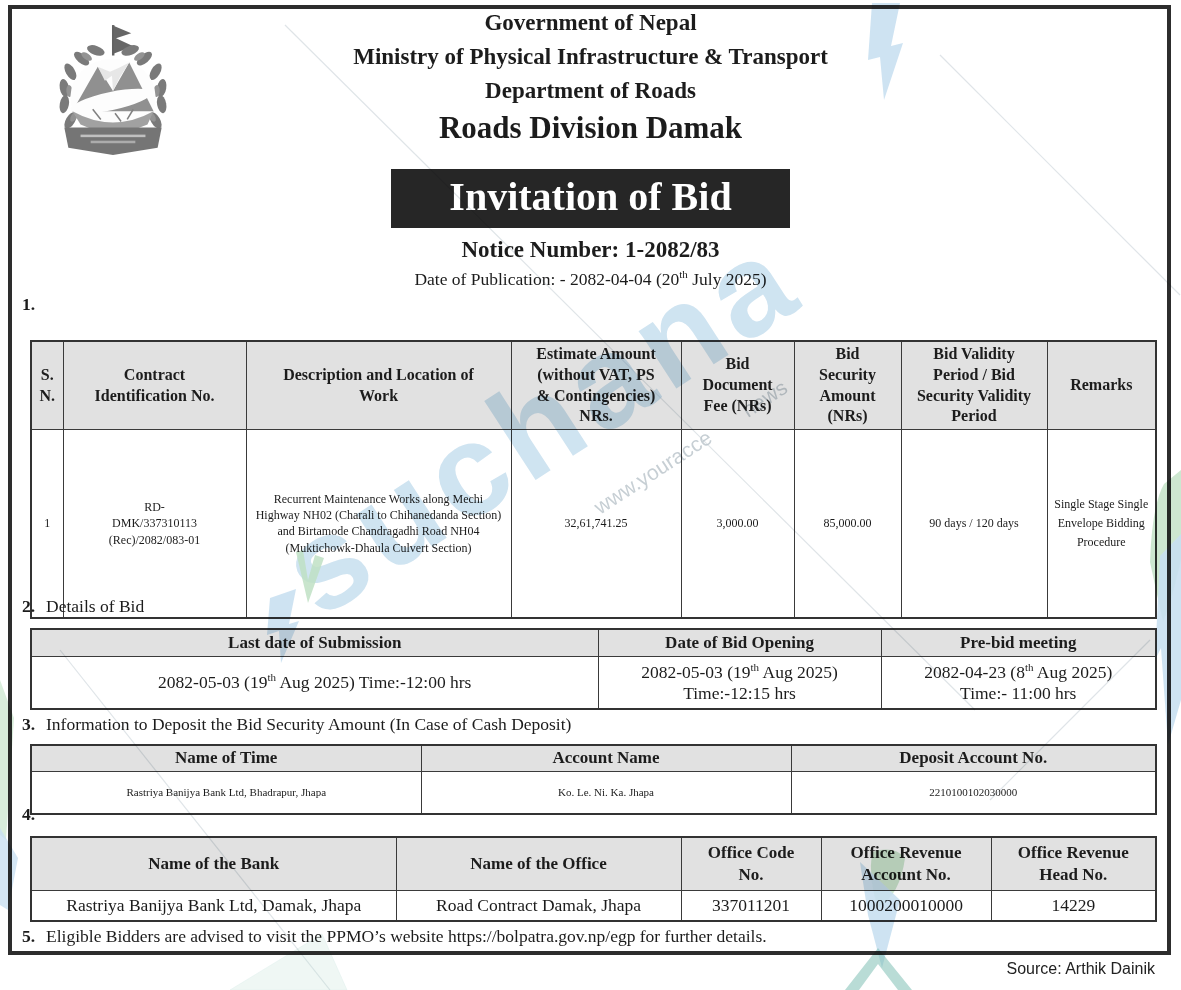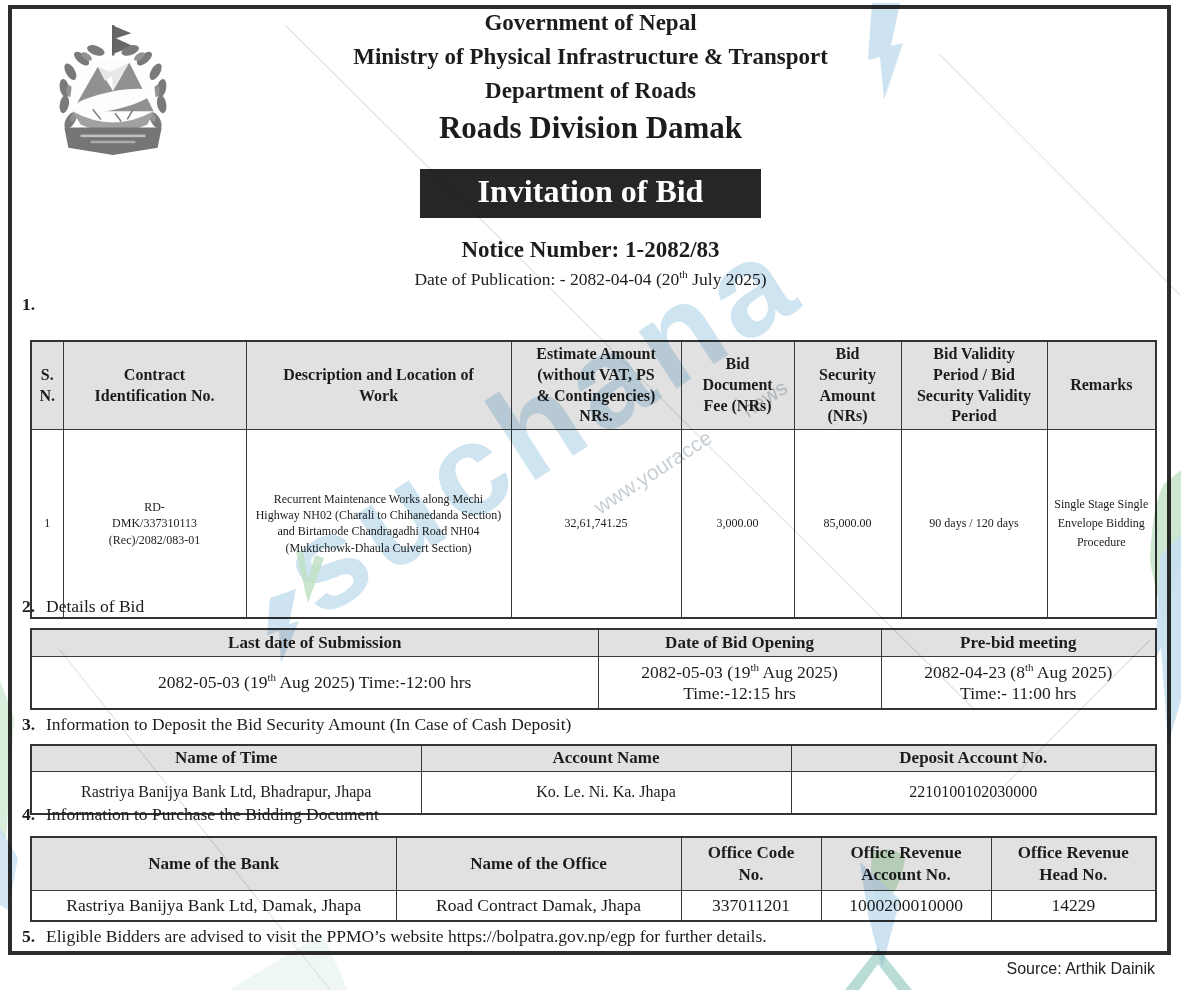--- a/index.html
+++ b/index.html
@@ -20,21 +20,21 @@
   }
   .content { position:absolute; inset:0; z-index:3;padding-left:18px; }
 
   
   .hdr { position:absolute; left:0; width:1181px; text-align:center; }
   .h-line { font-weight:bold; font-size:23px; }
   .h-division { font-weight:bold; font-size:31px; }
   .banner-wrap { position:absolute; left:0; width:1181px; text-align:center; }
   .banner {
     display:inline-block; background:#262626; color:#ffffff;
-    font-weight:bold; font-size:32px; padding:4px 58px 8px 58px;
+    font-weight:bold; font-size:40px; padding:4px 58px 8px 58px;
   }
   .notice { font-weight:bold; font-size:23px; }
   .pubdate { font-size:17.5px; }
   sup { font-size:11px; }
 
   .logo { position:absolute; left:52px; top:20px; z-index:3; }
 
   
   .clause { position:absolute; left:22px; width:1135px; font-size:17.5px; line-height:1.22; padding-left:24px; }
   .clause .num { position:absolute; left:0; font-weight:bold; }
@@ -45,21 +45,21 @@
   table { border:2.5px solid #333333; }
   th { background:#e1e1e1; font-weight:bold; }
   .works  { left:30px; top:340px; width:1125px; }
   .works th { font-size:16px; height:88px; line-height:1.3; }
   .works td { font-size:12px; height:188px; line-height:1.35; }
   .details { left:30px; top:628px; width:1125px; }
   .details th { font-size:17px; height:27px; }
   .details td { font-size:17.5px; height:53px; }
   .deposit { left:30px; top:744px; width:1125px; }
   .deposit th { font-size:17px; height:26px; }
-  .deposit td { font-size:16px; height:43px;margin-left:8px; }
+  .deposit td { font-size:11px; height:43px;margin-left:8px; }
   .purchase { left:30px; top:836px; width:1125px; }
   .purchase th { font-size:17px; height:53px; line-height:1.3; }
   .purchase td { font-size:17.5px; height:31px;margin-left:28px; }
   .preline { white-space:pre-line; }
   .remarks-cell { line-height:1.6 !important; }
 
   .source {
     position:absolute; right:26px; top:960px;
     font-family:"Liberation Sans", sans-serif;
     font-size:16px; color:#222;
@@ -305,21 +305,20 @@
         <tr>
           <td>Rastriya Banijya Bank Ltd, Bhadrapur, Jhapa</td>
           <td>Ko. Le. Ni. Ka. Jhapa</td>
           <td>2210100102030000</td>
         </tr>
       </tbody>
     </table>
 
     <div class="clause" style="top:804px">
       <span class="num">4.</span>
-      <span>Information to Purchase the Bidding Document</span>
     </div>
 
     <table class="purchase">
       <colgroup>
           <col style="width:365px">
           <col style="width:285px">
           <col style="width:140px">
           <col style="width:170px">
           <col style="width:165px">
         </colgroup>

